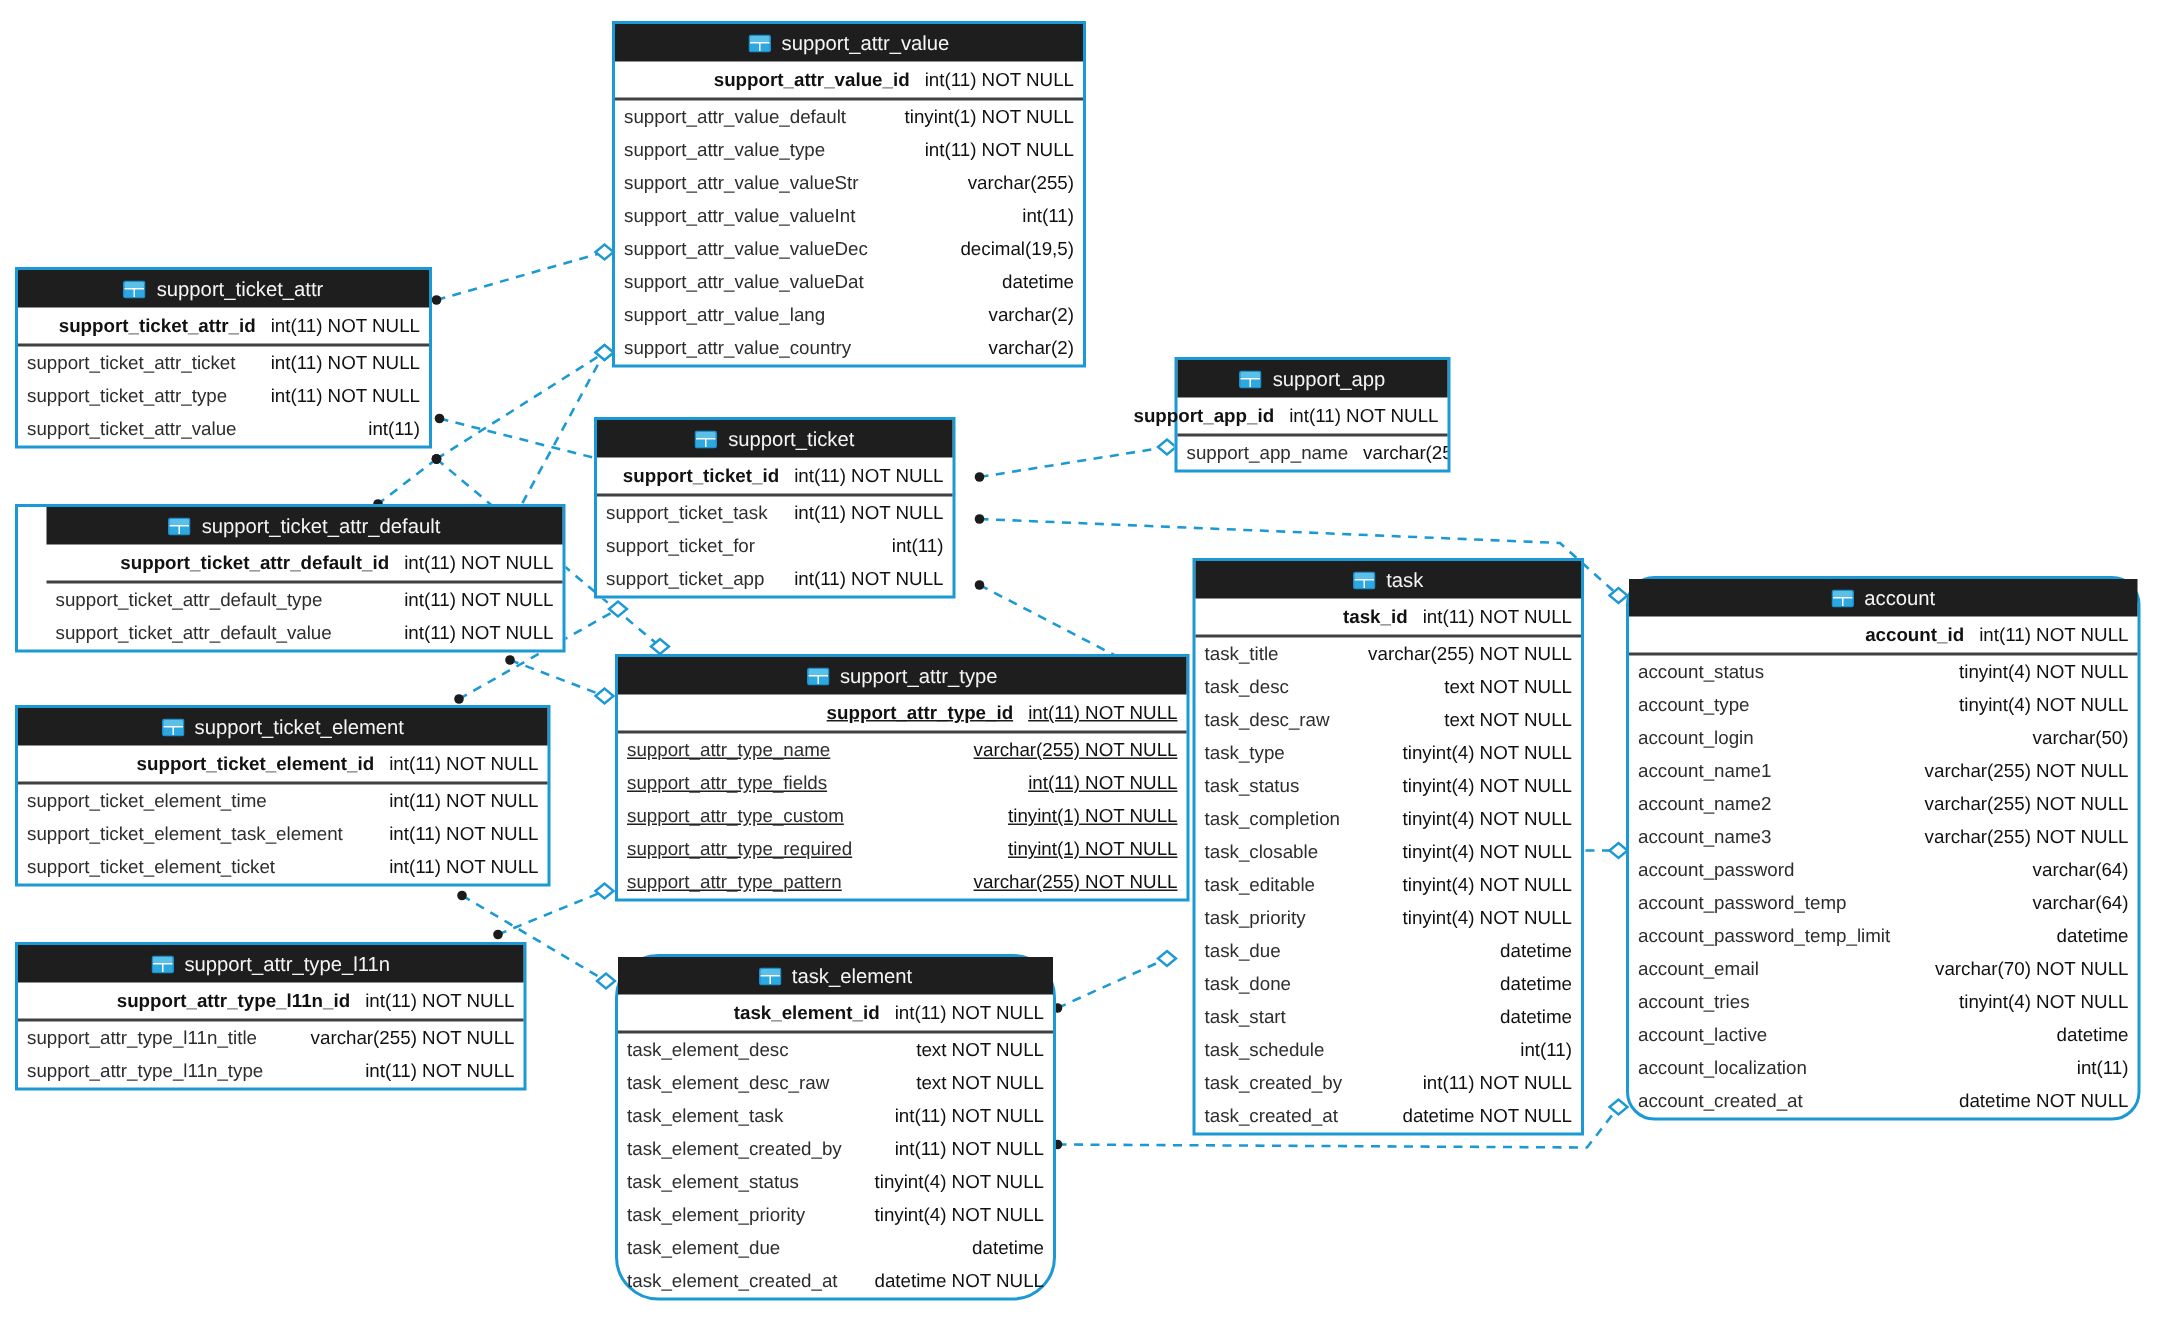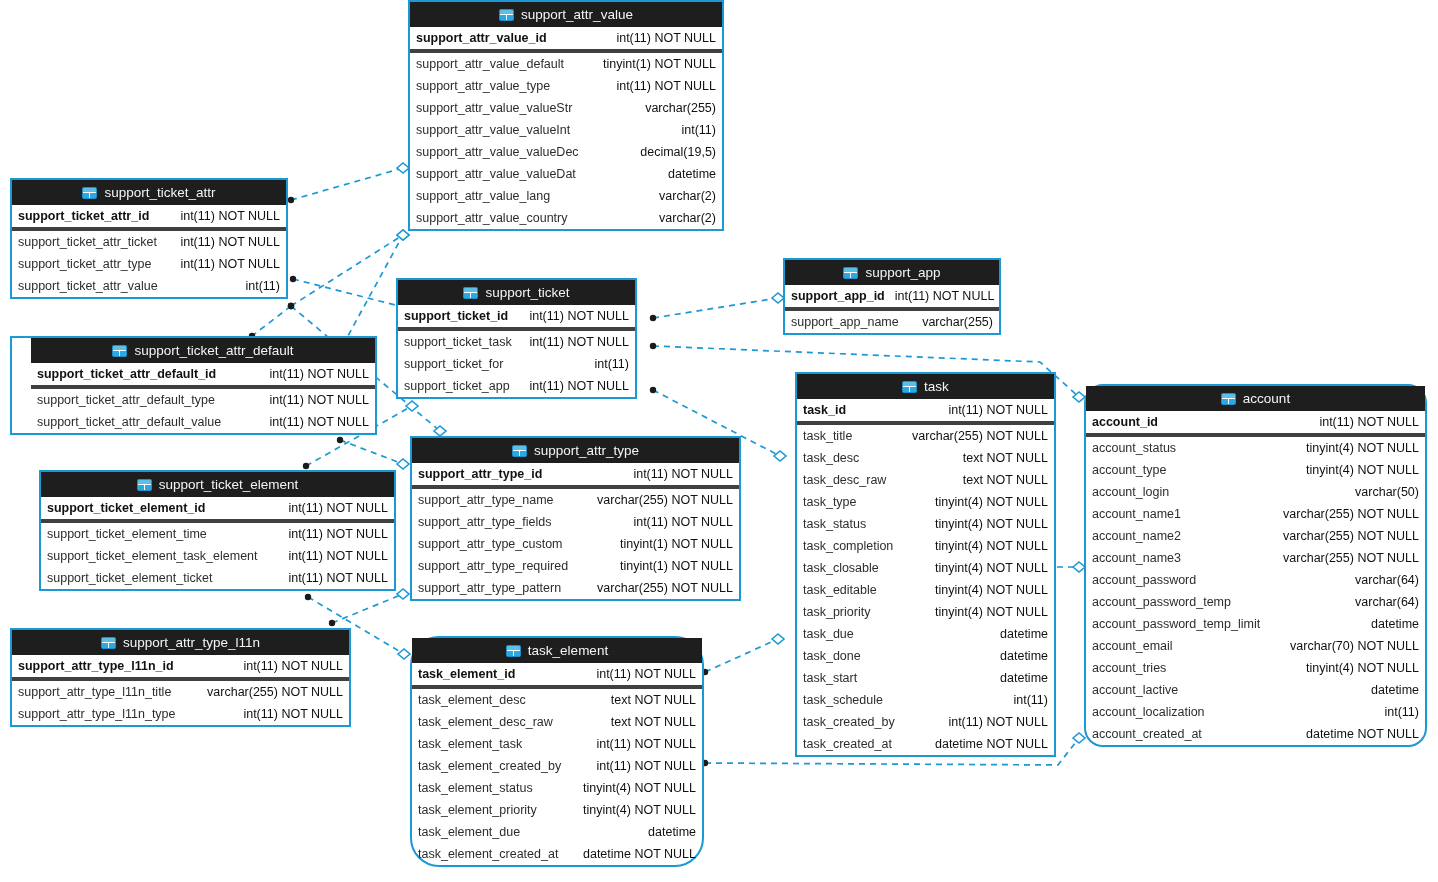--- a/index.html
+++ b/index.html
@@ -15,22 +15,22 @@
     border:2px solid #1a99d5;box-sizing:border-box;
     font-size:12.5px;color:#1f1f1f;
   }
   .db-table .tbl-header{
     background:#1e1e1e;color:#f5f5f5;height:25px;
     display:flex;align-items:center;justify-content:center;gap:7px;
     font-size:13.5px;white-space:nowrap;
   }
   .tbl-icon{display:inline-block;line-height:0;}
   .pk-row{
-    height:26px;border-bottom:4px solid #404040;
-    display:flex;align-items:center;justify-content:space-between;
+    height:26px;border-bottom:2px solid #404040;
+    display:flex;align-items:center;justify-content:flex-end;
     padding:0 6px;white-space:nowrap;box-sizing:border-box;
   }
   .pk-row .col-name{font-weight:bold;color:#111;}
   .col-row{
     height:22px;display:flex;align-items:center;justify-content:space-between;
     padding:0 6px;white-space:nowrap;box-sizing:border-box;overflow:hidden;
   }
   .col-name{margin-right:10px;color:#2d2d2d;}
   .col-type{color:#111;text-align:right;}
 </style>
@@ -113,21 +113,21 @@
         <polyline points="705,672 778,639" fill="none" stroke="#1a99d5" stroke-width="1.7" stroke-dasharray="6,5"></polyline>
         <circle cx="705" cy="672" r="3.2" fill="#1b1b1b"></circle>
         <polygon points="772,639 778,634 784,639 778,644" fill="#ffffff" stroke="#1a99d5" stroke-width="1.6"></polygon>
       </g>
       <g>
         <polyline points="705,763 1058,765 1079,738" fill="none" stroke="#1a99d5" stroke-width="1.7" stroke-dasharray="6,5"></polyline>
         <circle cx="705" cy="763" r="3.2" fill="#1b1b1b"></circle>
         <polygon points="1073,738 1079,733 1085,738 1079,743" fill="#ffffff" stroke="#1a99d5" stroke-width="1.6"></polygon>
       </g>
     </svg>
-<div class="db-table" style="left: 408px; top: 0; width: 316px;">
+<div class="db-table" style="left: 408px; top: 14px; width: 316px;">
       <div class="tbl-header">
         <span class="tbl-icon"><svg width="15" height="12" viewBox="0 0 15 12">
             <rect x="0" y="0" width="15" height="12" rx="2" fill="#1f8fcc"></rect>
             <rect x="1" y="1" width="13" height="4" rx="1" fill="#5bc0e8"></rect>
             <rect x="1" y="6" width="13" height="5" fill="#2da9e1"></rect>
             <line x1="7.5" y1="5.5" x2="7.5" y2="11" stroke="#ffffff" stroke-width="1"></line>
             <line x1="1" y1="5.5" x2="14" y2="5.5" stroke="#ffffff" stroke-width="1"></line>
           </svg></span>
         <span>support_attr_value</span>
       </div>
@@ -213,21 +213,21 @@
       </div>
       <div class="col-row">
         <span class="col-name">support_ticket_attr_default_type</span>
         <span class="col-type">int(11) NOT NULL</span>
       </div>
       <div class="col-row">
         <span class="col-name">support_ticket_attr_default_value</span>
         <span class="col-type">int(11) NOT NULL</span>
       </div>
     </div>
-    <div class="db-table" style="left: 10px; top: 470px; width: 357px; margin-left: 29px;">
+    <div class="db-table" style="left: 10px; top: 470px; width: 357px;">
       <div class="tbl-header">
         <span class="tbl-icon"><svg width="15" height="12" viewBox="0 0 15 12">
             <rect x="0" y="0" width="15" height="12" rx="2" fill="#1f8fcc"></rect>
             <rect x="1" y="1" width="13" height="4" rx="1" fill="#5bc0e8"></rect>
             <rect x="1" y="6" width="13" height="5" fill="#2da9e1"></rect>
             <line x1="7.5" y1="5.5" x2="7.5" y2="11" stroke="#ffffff" stroke-width="1"></line>
             <line x1="1" y1="5.5" x2="14" y2="5.5" stroke="#ffffff" stroke-width="1"></line>
           </svg></span>
         <span>support_ticket_element</span>
       </div>
@@ -293,21 +293,21 @@
       </div>
       <div class="col-row">
         <span class="col-name">support_ticket_for</span>
         <span class="col-type">int(11)</span>
       </div>
       <div class="col-row">
         <span class="col-name">support_ticket_app</span>
         <span class="col-type">int(11) NOT NULL</span>
       </div>
     </div>
-    <div class="db-table" style="left: 410px; top: 436px; width: 331px;">
+    <div class="db-table" style="left: 410px; top: 436px; width: 383px; text-decoration: underline;">
       <div class="tbl-header">
         <span class="tbl-icon"><svg width="15" height="12" viewBox="0 0 15 12">
             <rect x="0" y="0" width="15" height="12" rx="2" fill="#1f8fcc"></rect>
             <rect x="1" y="1" width="13" height="4" rx="1" fill="#5bc0e8"></rect>
             <rect x="1" y="6" width="13" height="5" fill="#2da9e1"></rect>
             <line x1="7.5" y1="5.5" x2="7.5" y2="11" stroke="#ffffff" stroke-width="1"></line>
             <line x1="1" y1="5.5" x2="14" y2="5.5" stroke="#ffffff" stroke-width="1"></line>
           </svg></span>
         <span>support_attr_type</span>
       </div>
@@ -377,21 +377,21 @@
       </div>
       <div class="col-row">
         <span class="col-name">task_element_due</span>
         <span class="col-type">datetime</span>
       </div>
       <div class="col-row">
         <span class="col-name">task_element_created_at</span>
         <span class="col-type">datetime NOT NULL</span>
       </div>
     </div>
-    <div class="db-table" style="left: 783px; top: 238px; width: 218px; margin-top: 20px;">
+    <div class="db-table" style="left: 783px; top: 238px; width: 184px;">
       <div class="tbl-header">
         <span class="tbl-icon"><svg width="15" height="12" viewBox="0 0 15 12">
             <rect x="0" y="0" width="15" height="12" rx="2" fill="#1f8fcc"></rect>
             <rect x="1" y="1" width="13" height="4" rx="1" fill="#5bc0e8"></rect>
             <rect x="1" y="6" width="13" height="5" fill="#2da9e1"></rect>
             <line x1="7.5" y1="5.5" x2="7.5" y2="11" stroke="#ffffff" stroke-width="1"></line>
             <line x1="1" y1="5.5" x2="14" y2="5.5" stroke="#ffffff" stroke-width="1"></line>
           </svg></span>
         <span>support_app</span>
       </div>

